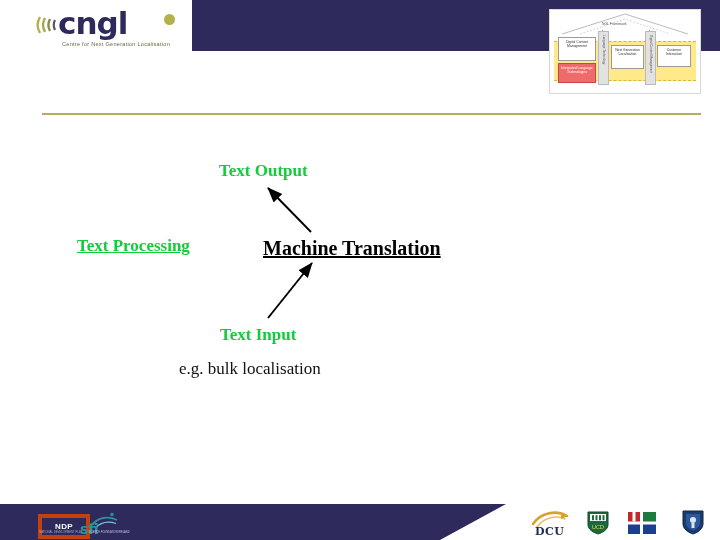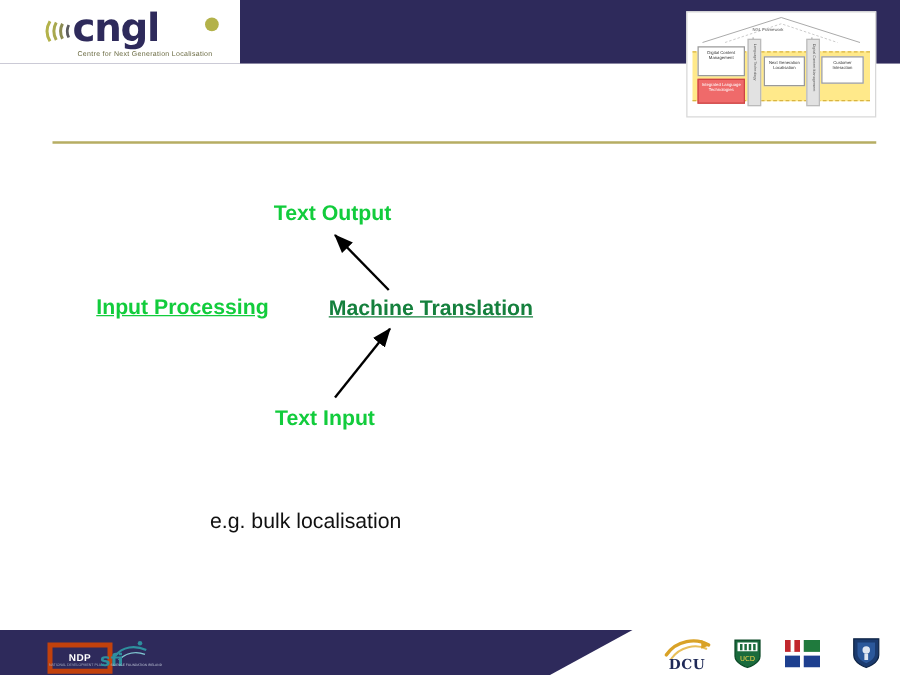--- a/index.html
+++ b/index.html
@@ -97,32 +97,32 @@
   }
   .rule{
     position:absolute;left:42px;top:113px;width:659px;height:2px;
     background:#b6ad63;
   }
 
   
   .content{position:absolute;left:0;top:120px;width:720px;height:370px;}
   .lbl{
     position:absolute;white-space:nowrap;
-    font-family:Liberation Sans, sans-serif;
+    font-family:Liberation Serif, serif;
   }
   .lbl-green{color:#12cc3c;font-size:17px;font-weight:700;}
   .lbl-green-u{color:#12cc3c;font-size:17px;font-weight:700;text-decoration:underline;}
-  .lbl-teal-u{color:#15803d;font-size:17px;font-weight:700;text-decoration:underline;}
+  .lbl-teal-u{color:#000000;font-size:20px;font-weight:700;text-decoration:underline;}
   .lbl-black{color:#111;font-size:17px;}
 
   #text-output{left:219px;top:41px;}
   #text-processing{left:77px;top:116px;}
   #machine-translation{left:263px;top:117px;}
   #text-input{left:220px;top:205px;}
-  #eg-note{left:168px;top:239px;margin-top:48px;}
+  #eg-note{left:179px;top:239px;}
 
   .arrows{position:absolute;left:0;top:0;width:720px;height:370px;pointer-events:none;}
 
   
   .bottom-banner{
     position:absolute;left:0;top:504px;width:720px;height:36px;overflow:hidden;
   }
   .bottom-banner .band{
     position:absolute;left:0;top:0;width:560px;height:36px;background:#2e2a5b;
   }
@@ -216,21 +216,21 @@
           <path d="M0,0 L8,3.2 L0,6.4 z" fill="#000000"></path>
         </marker>
       </defs>
 
       <line x1="311" y1="112" x2="268" y2="68" stroke="#000" stroke-width="1.9" marker-end="url(#ah)"></line>
 
       <line x1="268" y1="198" x2="312" y2="143" stroke="#000" stroke-width="1.9" marker-end="url(#ah)"></line>
     </svg>
 
     <div class="lbl lbl-green" id="text-output">Text Output</div>
-    <div class="lbl lbl-green-u" id="text-processing">Input Processing</div>
+    <div class="lbl lbl-green-u" id="text-processing">Text Processing</div>
     <div class="lbl lbl-teal-u" id="machine-translation">Machine Translation</div>
     <div class="lbl lbl-green" id="text-input">Text Input</div>
     <div class="lbl lbl-black" id="eg-note">e.g. bulk localisation</div>
   </div>
 
   <div class="bottom-banner">
     <div class="band"></div>
     <div class="diag"></div>
   </div>
 

